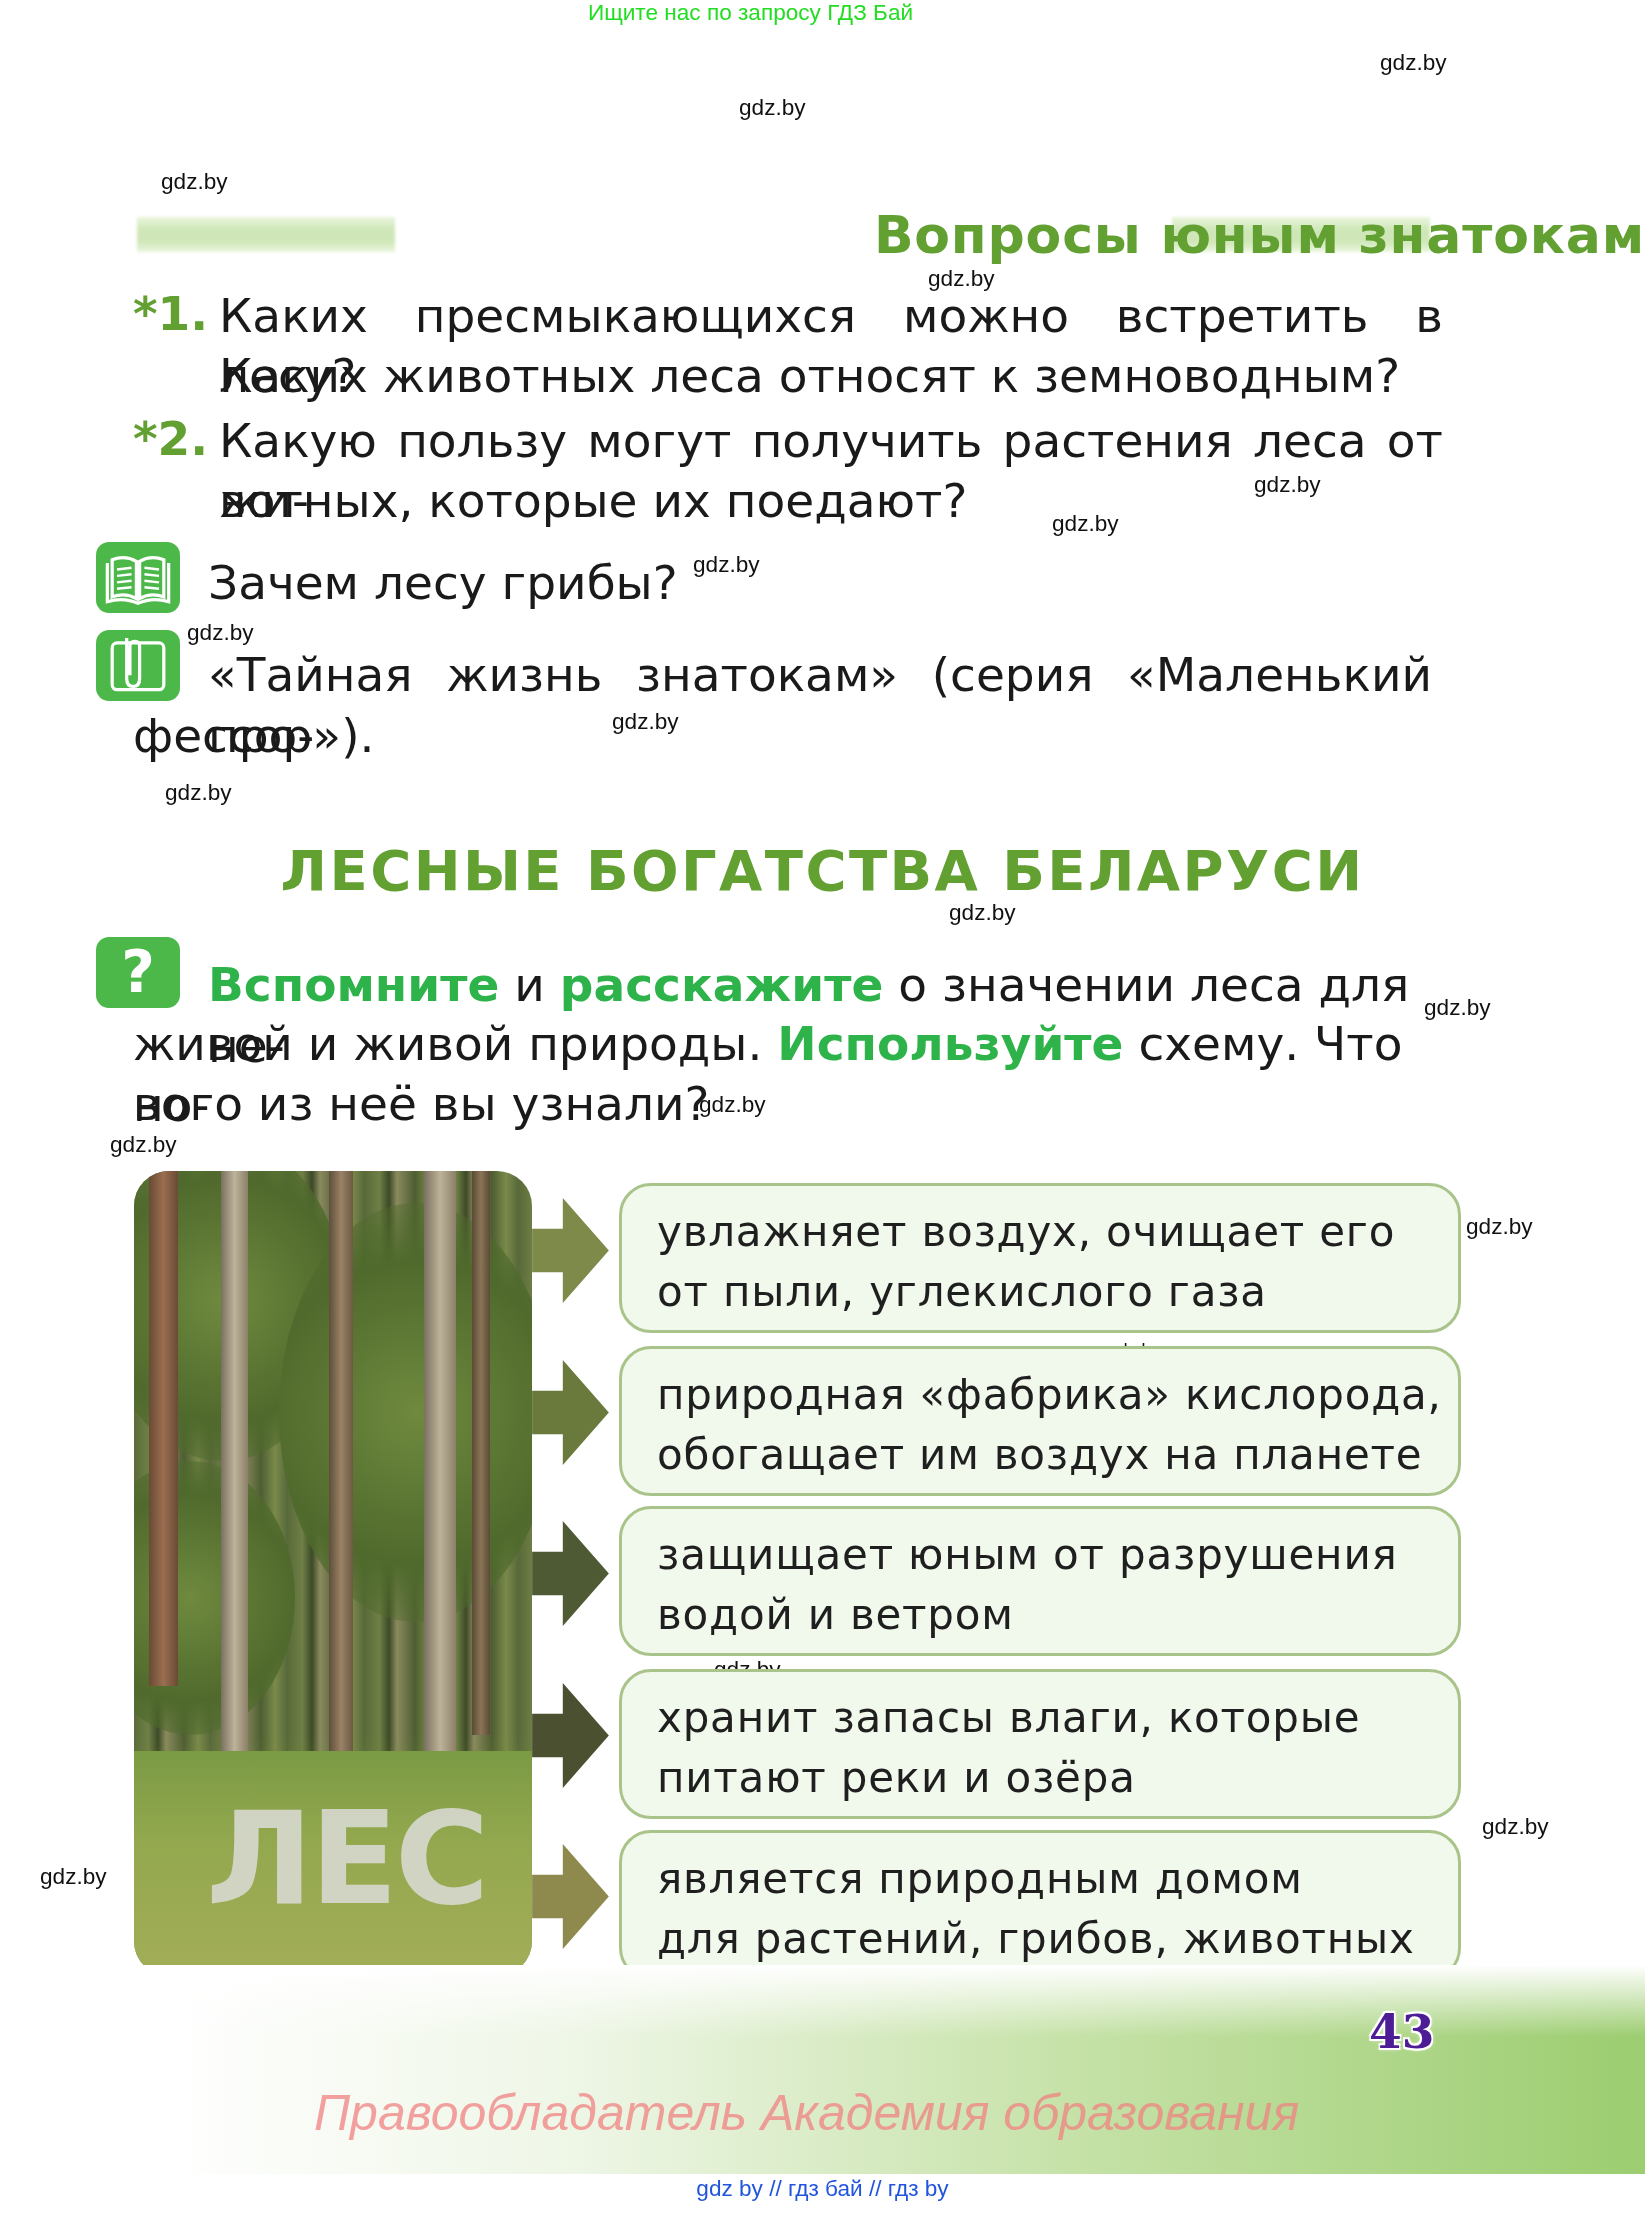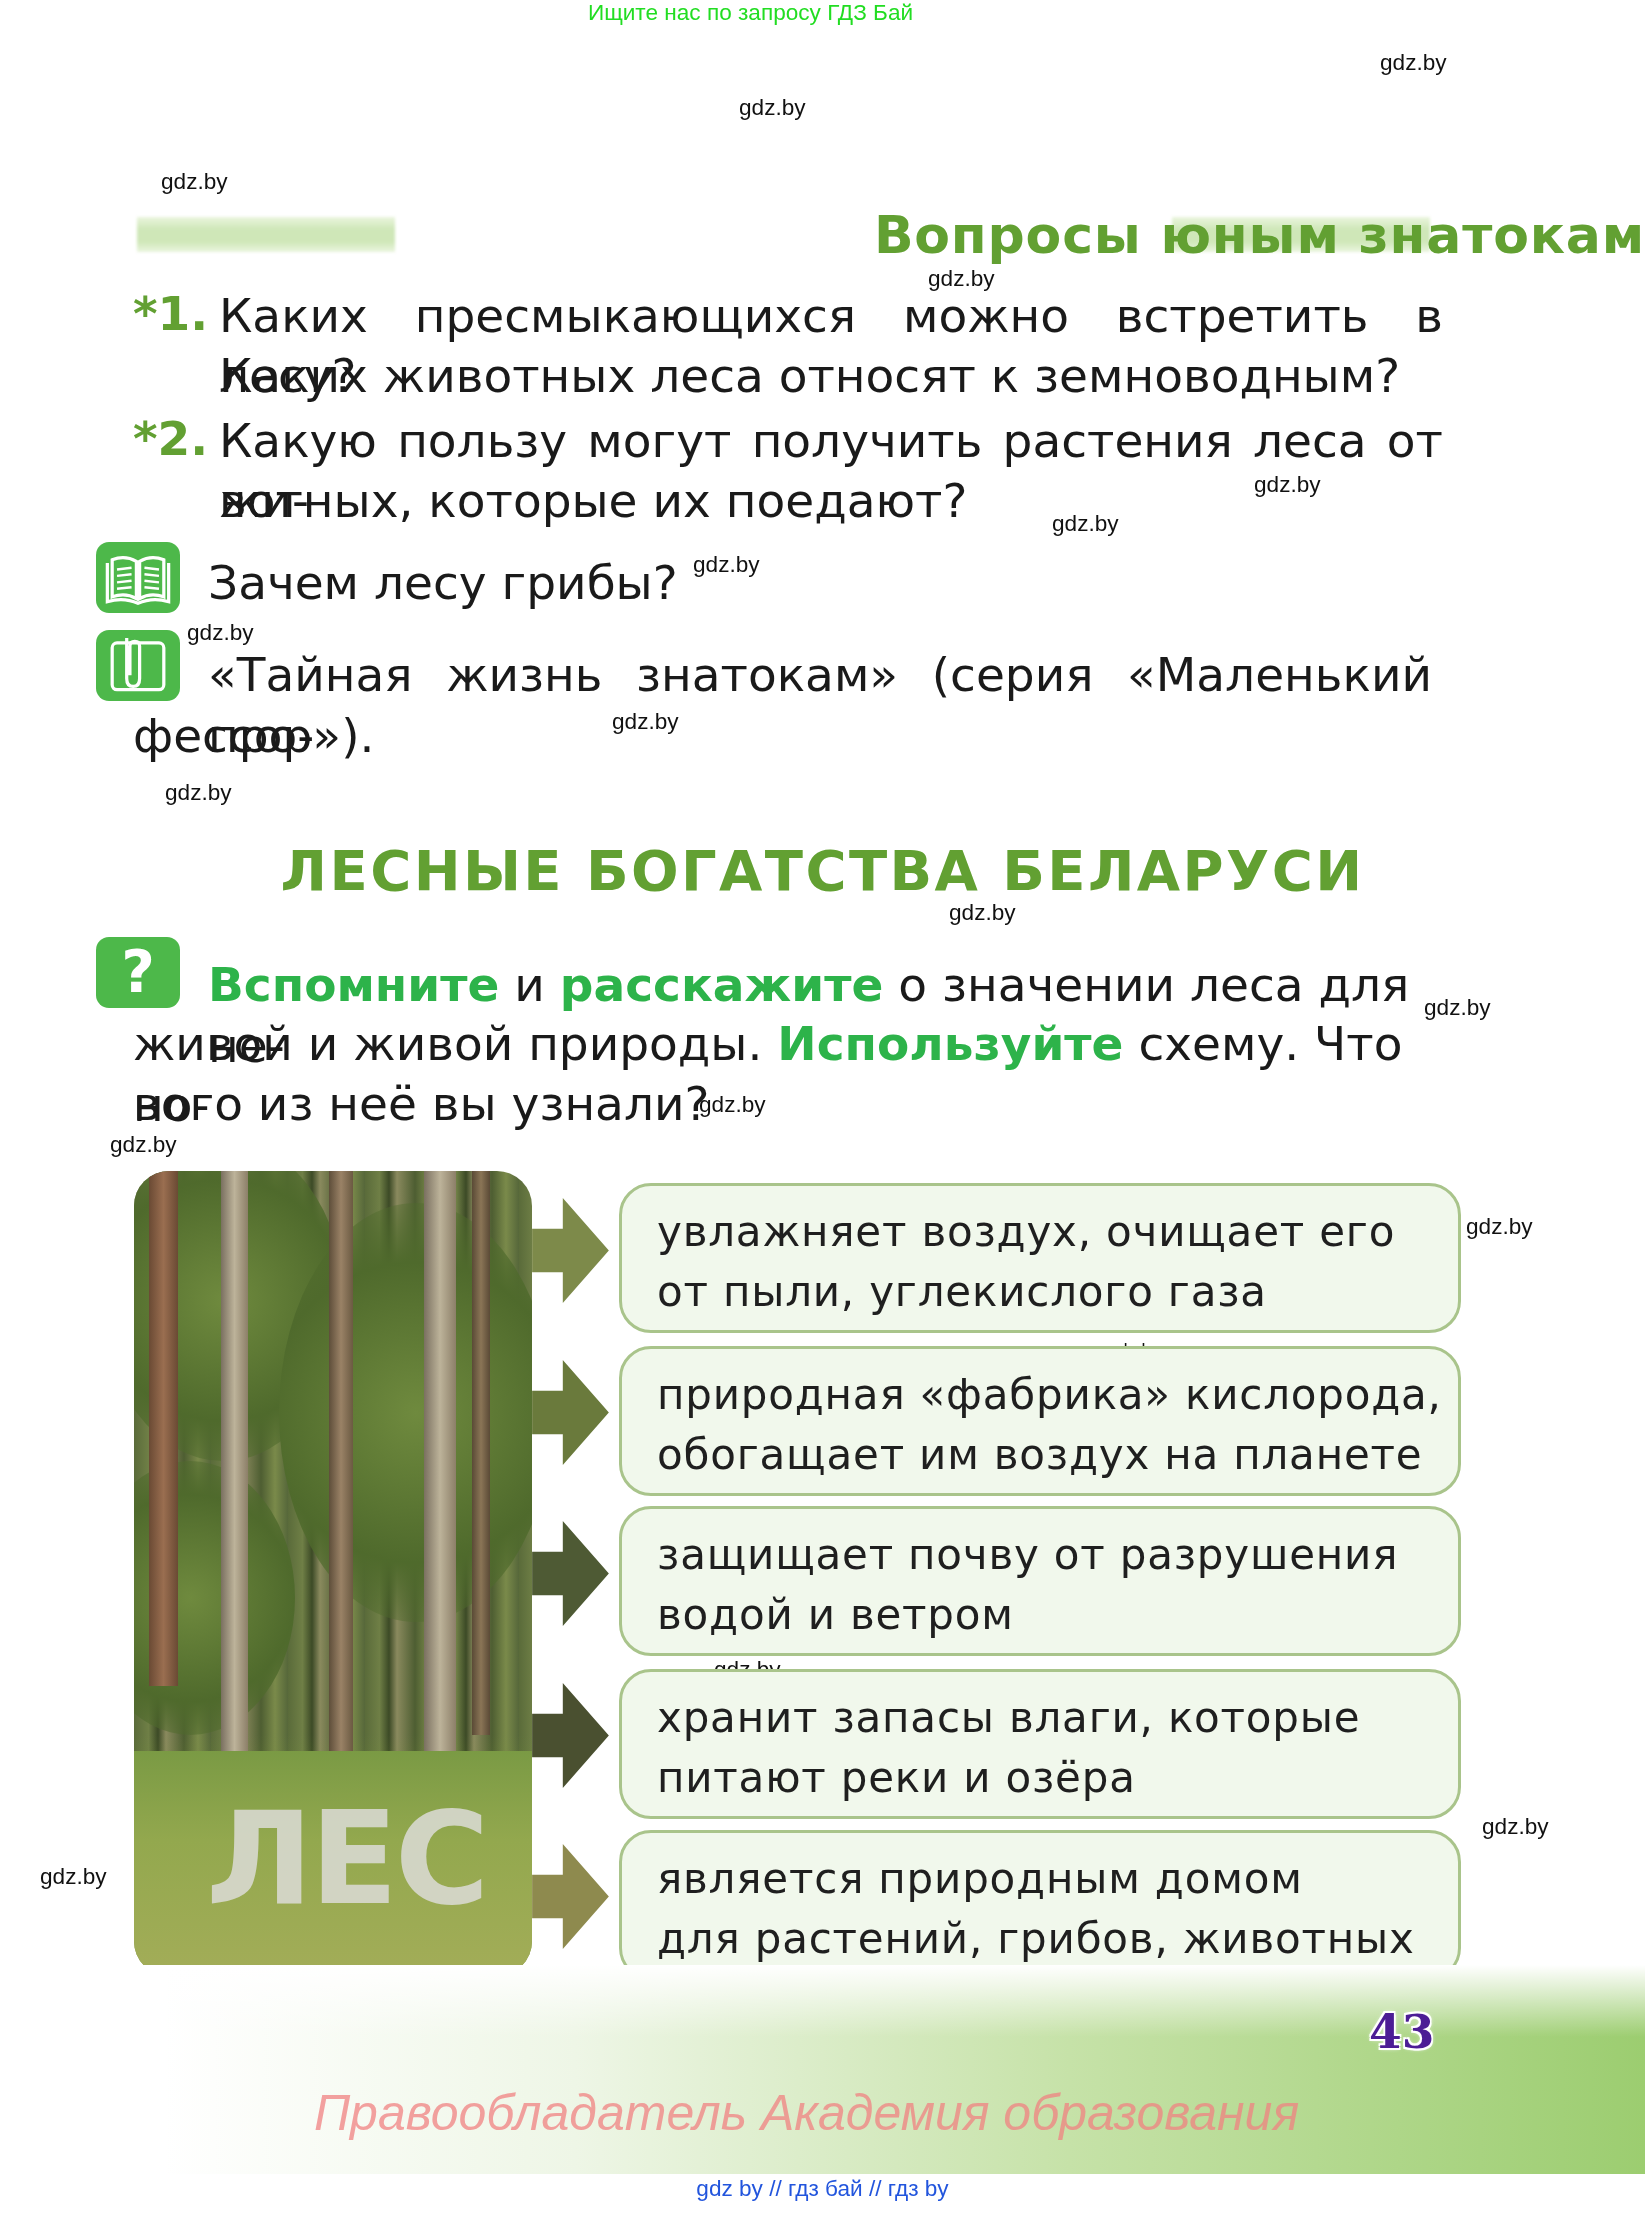--- a/index.html
+++ b/index.html
@@ -139,21 +139,21 @@
     <path d="M0 38 L38 38 L38 0 L95 65 L38 130 L38 92 L0 92 Z" fill="#8e8a4e"></path>
   </svg>
 
 <div class="fbox" style="top:1175px">
   <div class="fbox-text"><span>увлажняет воздух, очищает его</span><br><span>от пыли, углекислого газа</span></div>
 </div>
 <div class="fbox" style="top:1338px">
   <div class="fbox-text"><span>природная «фабрика» кислорода,</span><br><span>обогащает им воздух на планете</span></div>
 </div>
 <div class="fbox" style="top:1498px">
-  <div class="fbox-text"><span>защищает почву от разрушения</span><br><span>водой и ветром</span></div>
+  <div class="fbox-text"><span>защищает юным от разрушения</span><br><span>водой и ветром</span></div>
 </div>
 <div class="fbox" style="top:1661px">
   <div class="fbox-text"><span>хранит запасы влаги, которые</span><br><span>питают реки и озёра</span></div>
 </div>
 <div class="fbox" style="top:1822px">
   <div class="fbox-text"><span>является природным домом</span><br><span>для растений, грибов, животных</span></div>
 </div>
 
 <div class="bottom-grad"></div>
 <div class="bottom-grad-top"></div>

